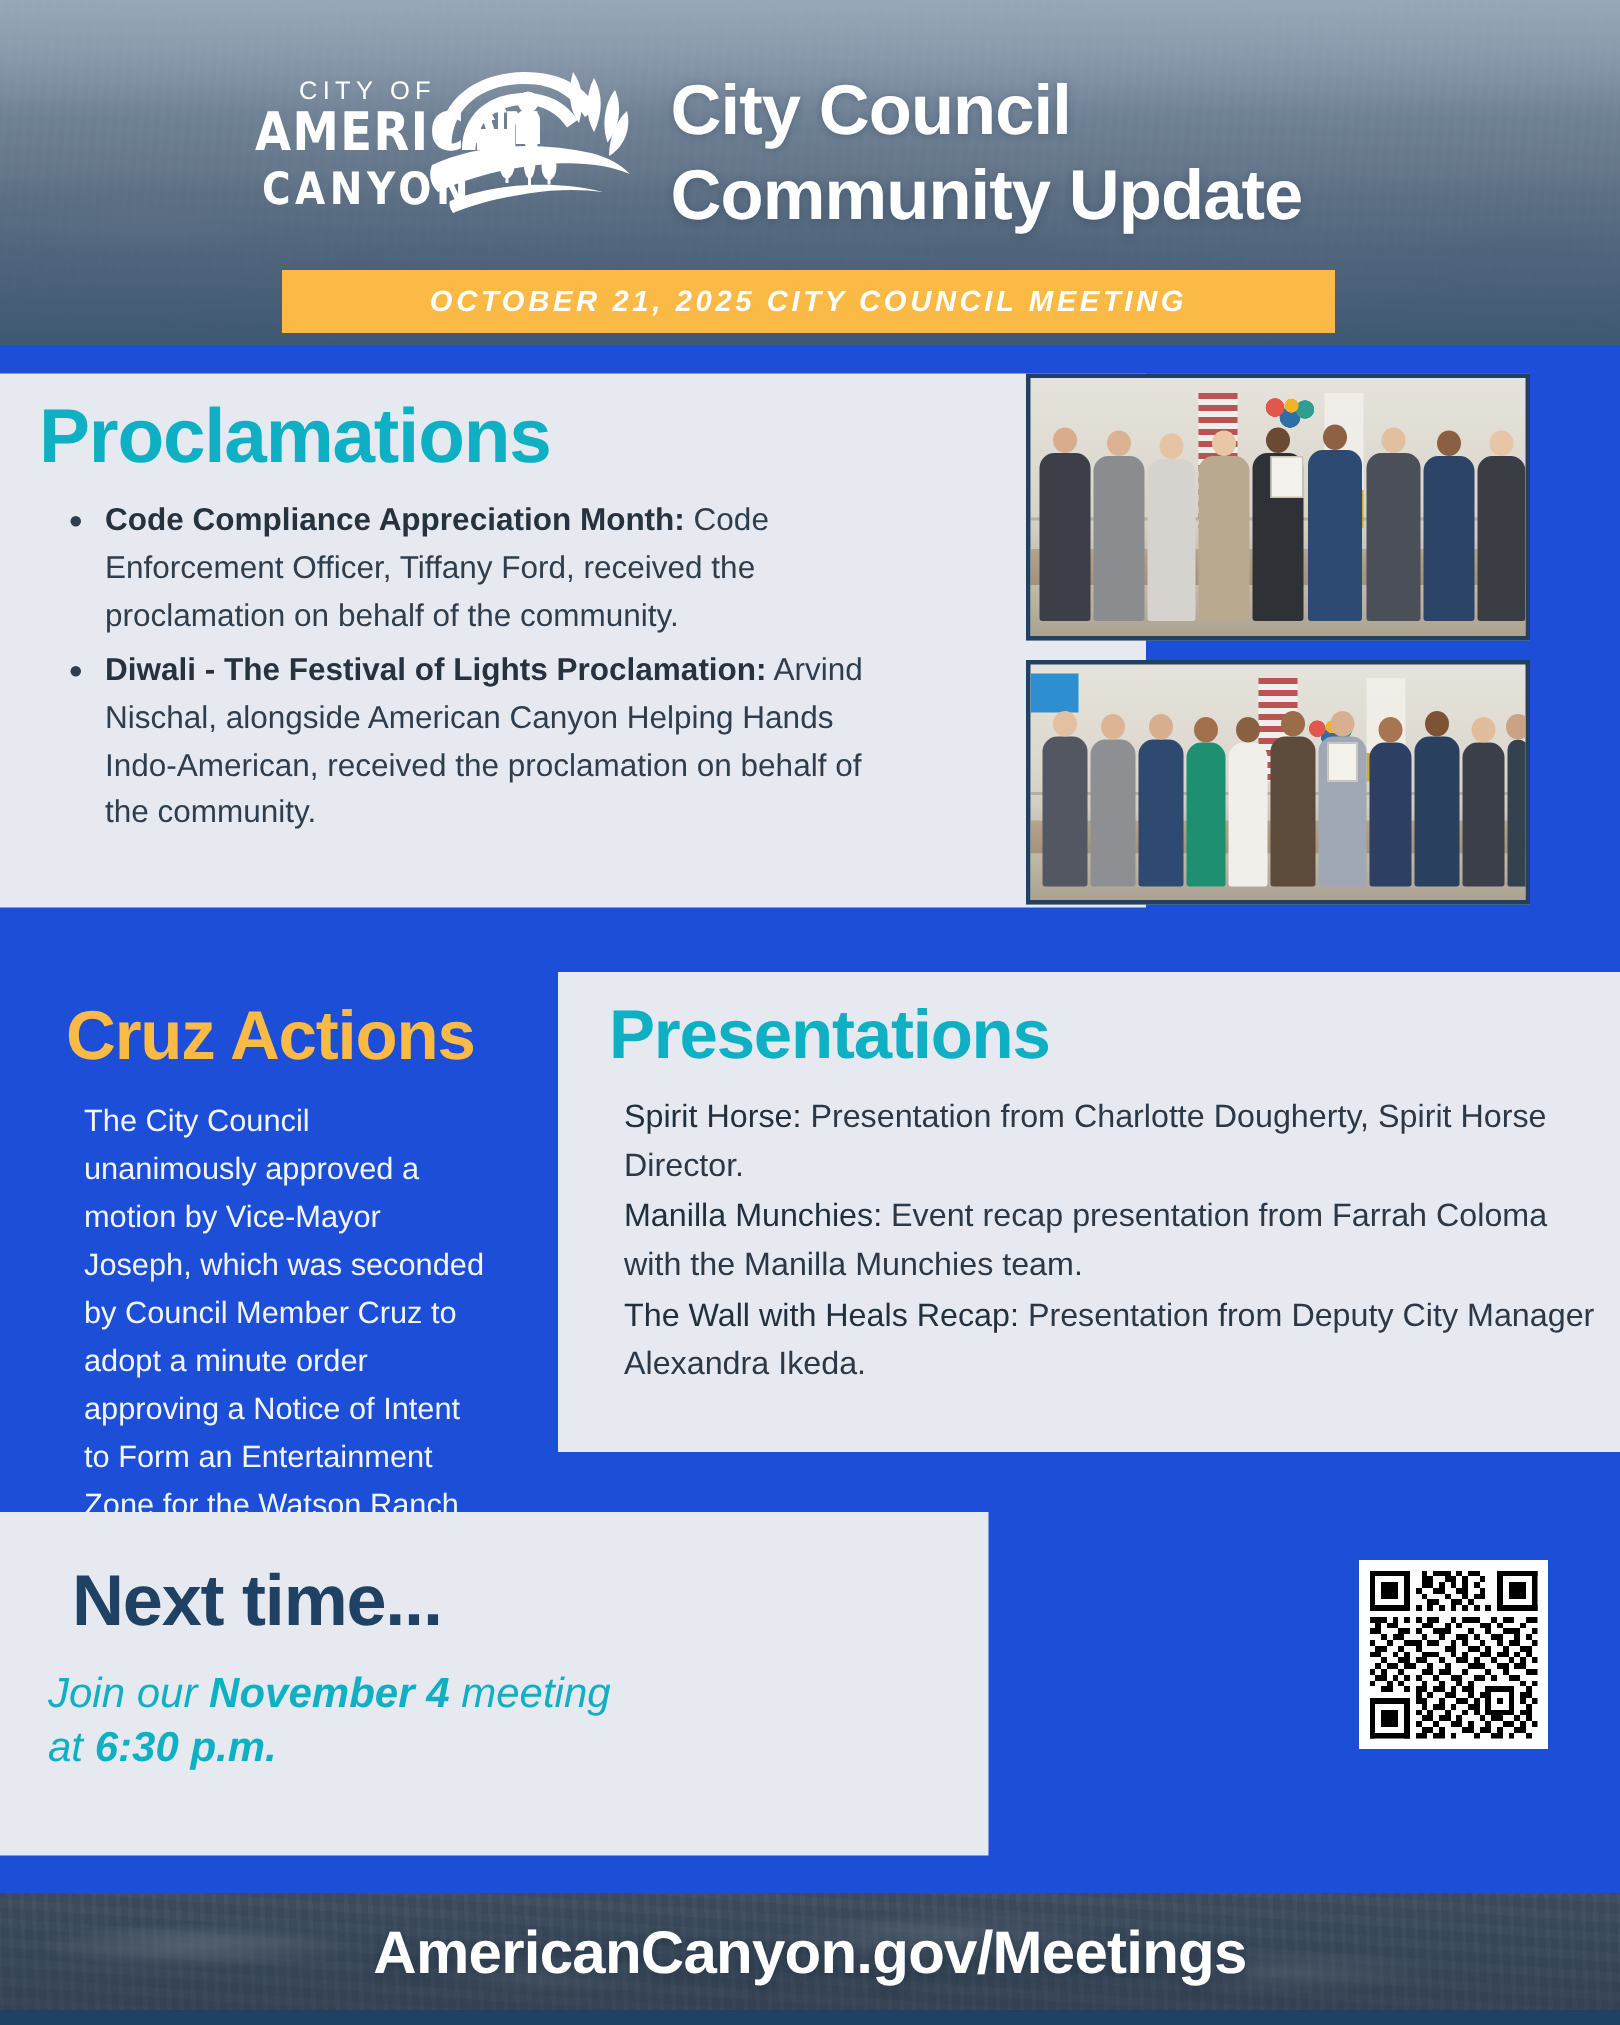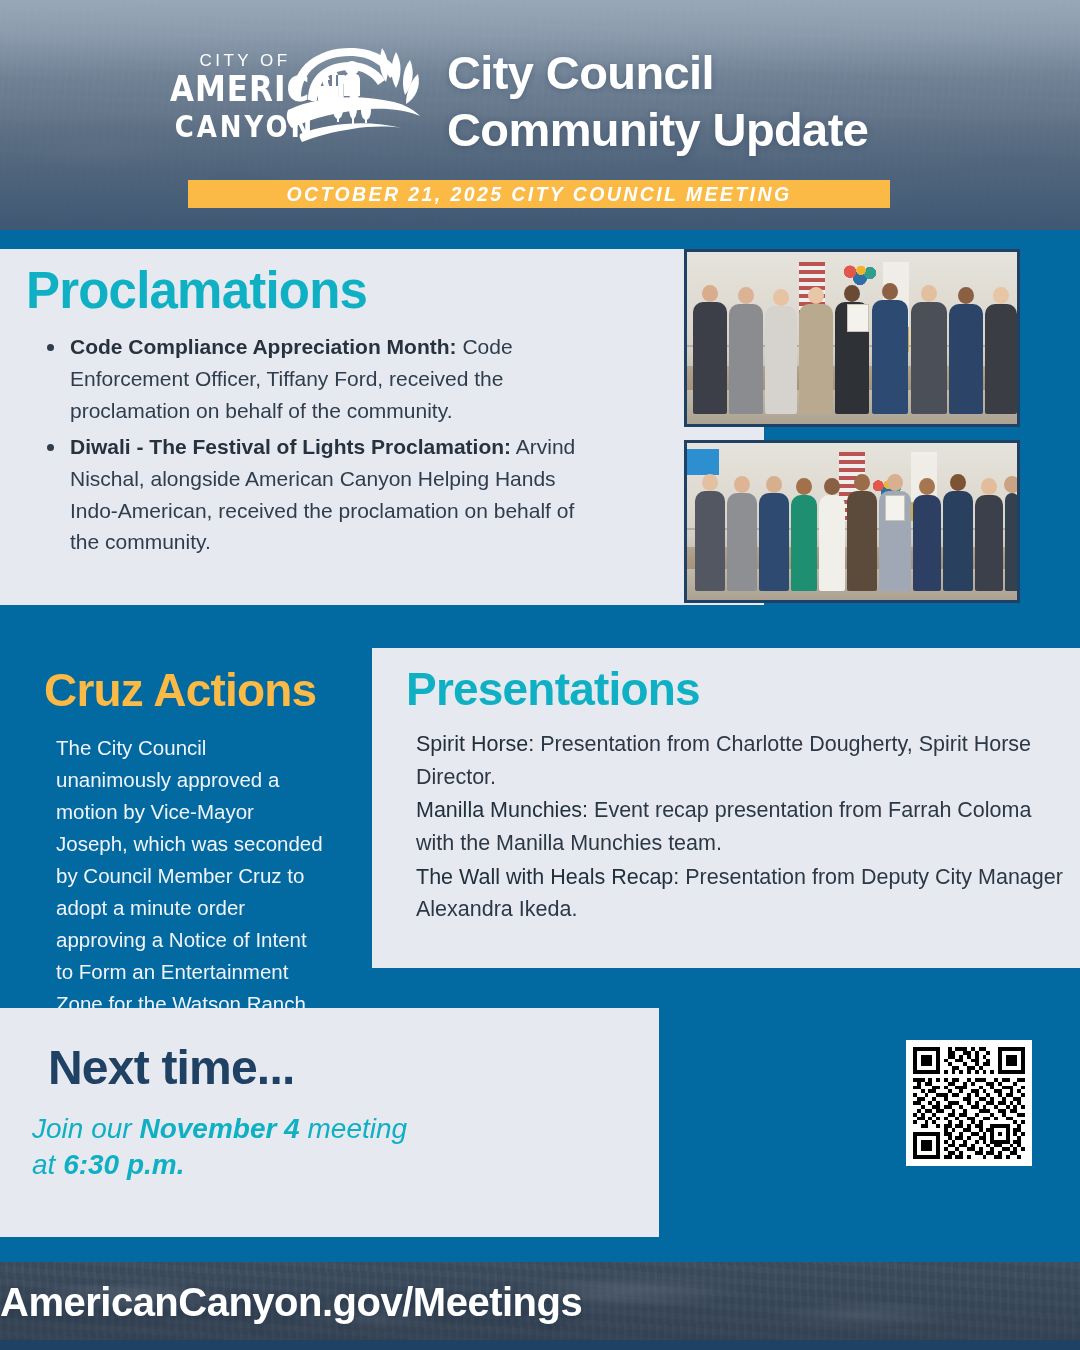--- a/index.html
+++ b/index.html
@@ -9,21 +9,21 @@
     height: 1350px;
     background: #1e4164;
     font-family: "Liberation Sans", sans-serif;
     overflow: hidden;
   }
 
   #page {
     position: relative;
     width: 1080px;
     height: 1350px;
-    background: #0369a1;
+    background: #1d4ed8;
   }
 
   
   .header {
     position: absolute;
     left: 0; top: 0;
     width: 1080px; height: 230px;
     overflow: hidden;
     background: #6d86a8;
   }
@@ -83,21 +83,21 @@
     font-size: 47px;
     font-weight: 800;
     line-height: 1.22;
     letter-spacing: -0.6px;
     text-shadow: 0 1px 6px rgba(24,50,80,0.3);
   }
 
   .date-bar {
     position: absolute;
     left: 188px; top: 180px;
-    width: 702px; height: 28px;
+    width: 702px; height: 42px;
     background: #fbb945;
     display: flex;
     align-items: center;
     justify-content: center;
   }
   .date-bar-text {
     color: #ffffff;
     font-size: 19.5px;
     font-weight: 800;
     font-style: italic;
@@ -291,20 +291,21 @@
       radial-gradient(ellipse 120px 18px at 34% 62%, rgba(215,225,236,0.3), transparent 70%),
       radial-gradient(ellipse 160px 24px at 58% 34%, rgba(220,229,239,0.32), transparent 70%),
       radial-gradient(ellipse 130px 20px at 80% 60%, rgba(210,221,234,0.3), transparent 70%),
       repeating-linear-gradient(88deg, rgba(255,255,255,0.05) 0 3px, rgba(20,42,70,0.08) 3px 8px),
       repeating-linear-gradient(4deg, rgba(255,255,255,0.04) 0 6px, rgba(20,42,70,0.07) 6px 13px);
     filter: saturate(0.5);
   }
   .footer-url {
     position: absolute;
     left: 0; right: 0; top: 18px;
+    text-align: center;
     color: #ffffff;
     font-size: 40px;
     font-weight: 800;
     letter-spacing: -0.5px;
     text-shadow: 0 2px 8px rgba(15,35,60,0.45);
   }
   .footer-strip {
     position: absolute;
     left: 0; bottom: 0; width: 1080px; height: 10px;
     background: #1e4164;

